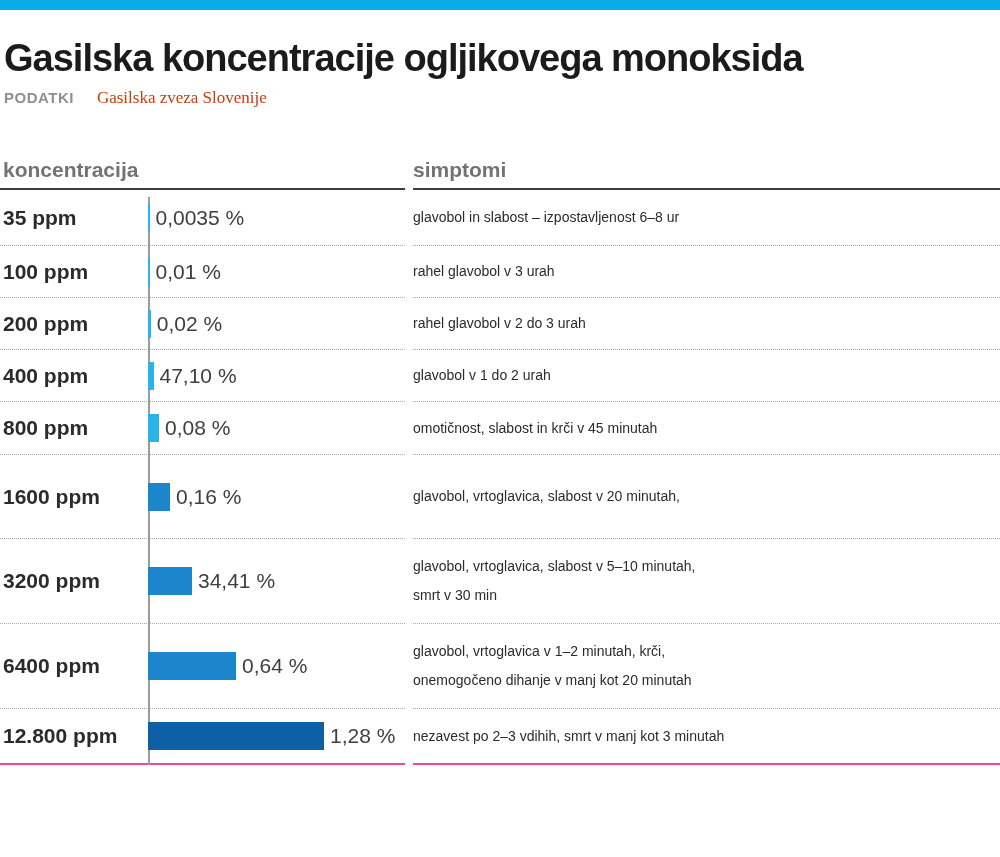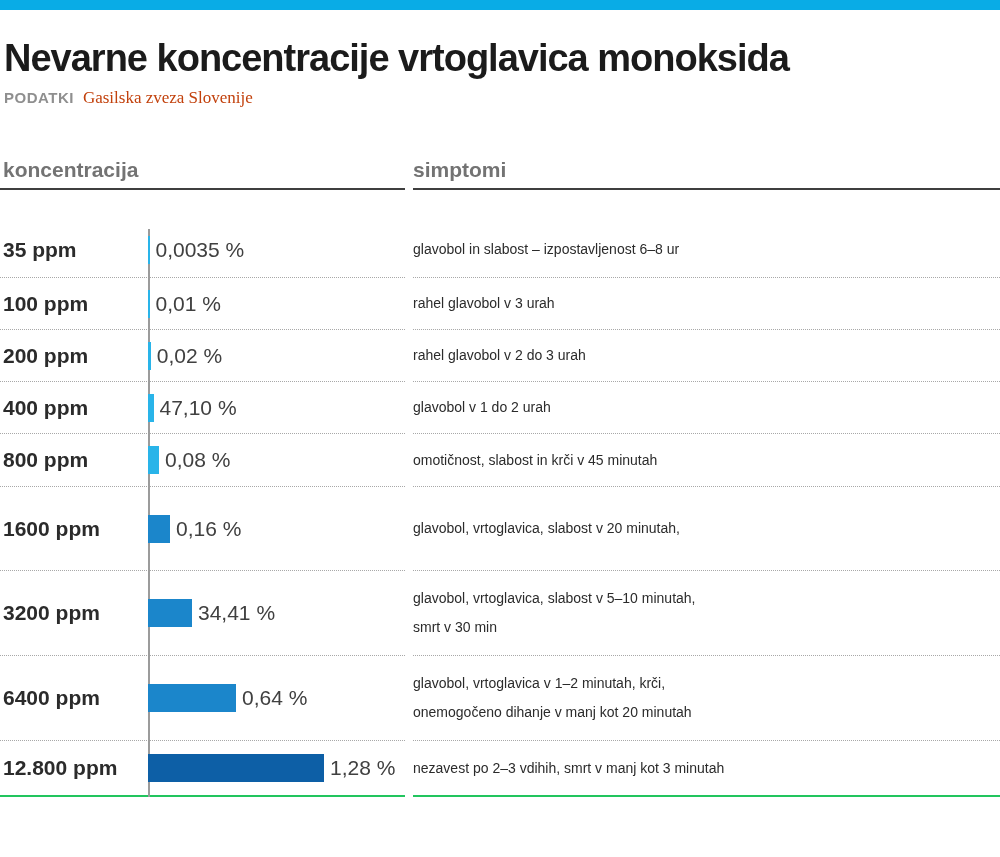--- a/index.html
+++ b/index.html
@@ -5,67 +5,67 @@
   html,body{margin:0;padding:0;background:#fff;}
   .page{
     width:1000px;height:857px;position:relative;overflow:hidden;background:#ffffff;
     font-family:"Liberation Sans",sans-serif;color:#2b2b2b;
   }
   .top-strip{height:10px;width:100%;}
   h1.title{
     margin:26px 10px 0 4px;font-size:38px;line-height:44px;font-weight:bold;
     letter-spacing:-1px;color:#1b1b1b;white-space:nowrap;
   }
-  .source{margin:8px 0 0 4px;display:flex;align-items:baseline;gap:9px;}
+  .source{margin:8px 0 0 4px;display:flex;align-items:baseline;gap:23px;}
   .source-label{font-size:15px;font-weight:bold;color:#8f8f8f;letter-spacing:.5px;}
   .source-name{font-family:"Liberation Serif",serif;font-size:17px;color:#c2410c;}
   .thead{display:grid;grid-template-columns:405px 8px 587px;margin-top:42px;}
   .hcell{
     display:flex;align-items:flex-end;padding-bottom:6px;min-height:32px;
     border-bottom:2px solid #3f3f3f;font-weight:bold;font-size:21px;color:#737373;
   }
   .hcell.left{padding-left:3px;}
   .gapcol{border:none;}
   .rows{position:relative;}
   .axis{position:absolute;left:148px;top:7px;bottom:0;width:2px;background:#9b9b9b;}
   .row{display:grid;grid-template-columns:405px 8px 587px;}
   .cellL{display:flex;align-items:center;border-bottom:1px dotted #a8a8a8;}
   .cellR{
     display:flex;flex-direction:column;justify-content:center;
     border-bottom:1px dotted #a8a8a8;font-size:14px;line-height:29px;
   }
-  .row.last .cellL,.row.last .cellR{border-bottom:2px solid #22c55e;}
+  .row.last .cellL,.row.last .cellR{border-bottom:2px solid #ec4899;}
   .ppm{width:148px;flex:0 0 148px;padding-left:3px;box-sizing:border-box;font-weight:bold;font-size:21px;color:#2b2b2b;}
   .barwrap{flex:1;display:flex;align-items:center;}
   .bar{height:28px;position:relative;}
   .pct{font-size:21px;margin-left:6px;white-space:nowrap;color:#404040;}
 </style>
 </head>
 <body>
 
 <div class="page">
   <div class="top-strip" style="background: rgb(9, 172, 230);"></div>
 
-  <h1 class="title">Nevarne koncentracije vrtoglavica monoksida</h1>
+  <h1 class="title">Gasilska koncentracije ogljikovega monoksida</h1>
 
   <div class="source">
     <span class="source-label">PODATKI</span>
     <span class="source-name">Gasilska zveza Slovenije</span>
   </div>
 
   <div class="thead">
     <div class="hcell left">koncentracija</div>
     <div class="gapcol"></div>
     <div class="hcell">simptomi</div>
   </div>
 
   <div class="rows" id="rows">
     <div class="axis"></div>
 
-  <div class="row" style="height: 56px; margin-top: 32px;">
+  <div class="row" style="height: 56px;">
         <div class="cellL">
           <div class="ppm">35 ppm</div>
           <div class="barwrap">
             <div class="bar" style="width: 1.5px; background: rgb(41, 180, 233);"></div>
             <div class="pct">0,0035 %</div>
           </div>
         </div>
         <div class="gapcol"></div>
         <div class="cellR">
           <div class="symline">glavobol in slabost – izpostavljenost 6–8 ur</div>

